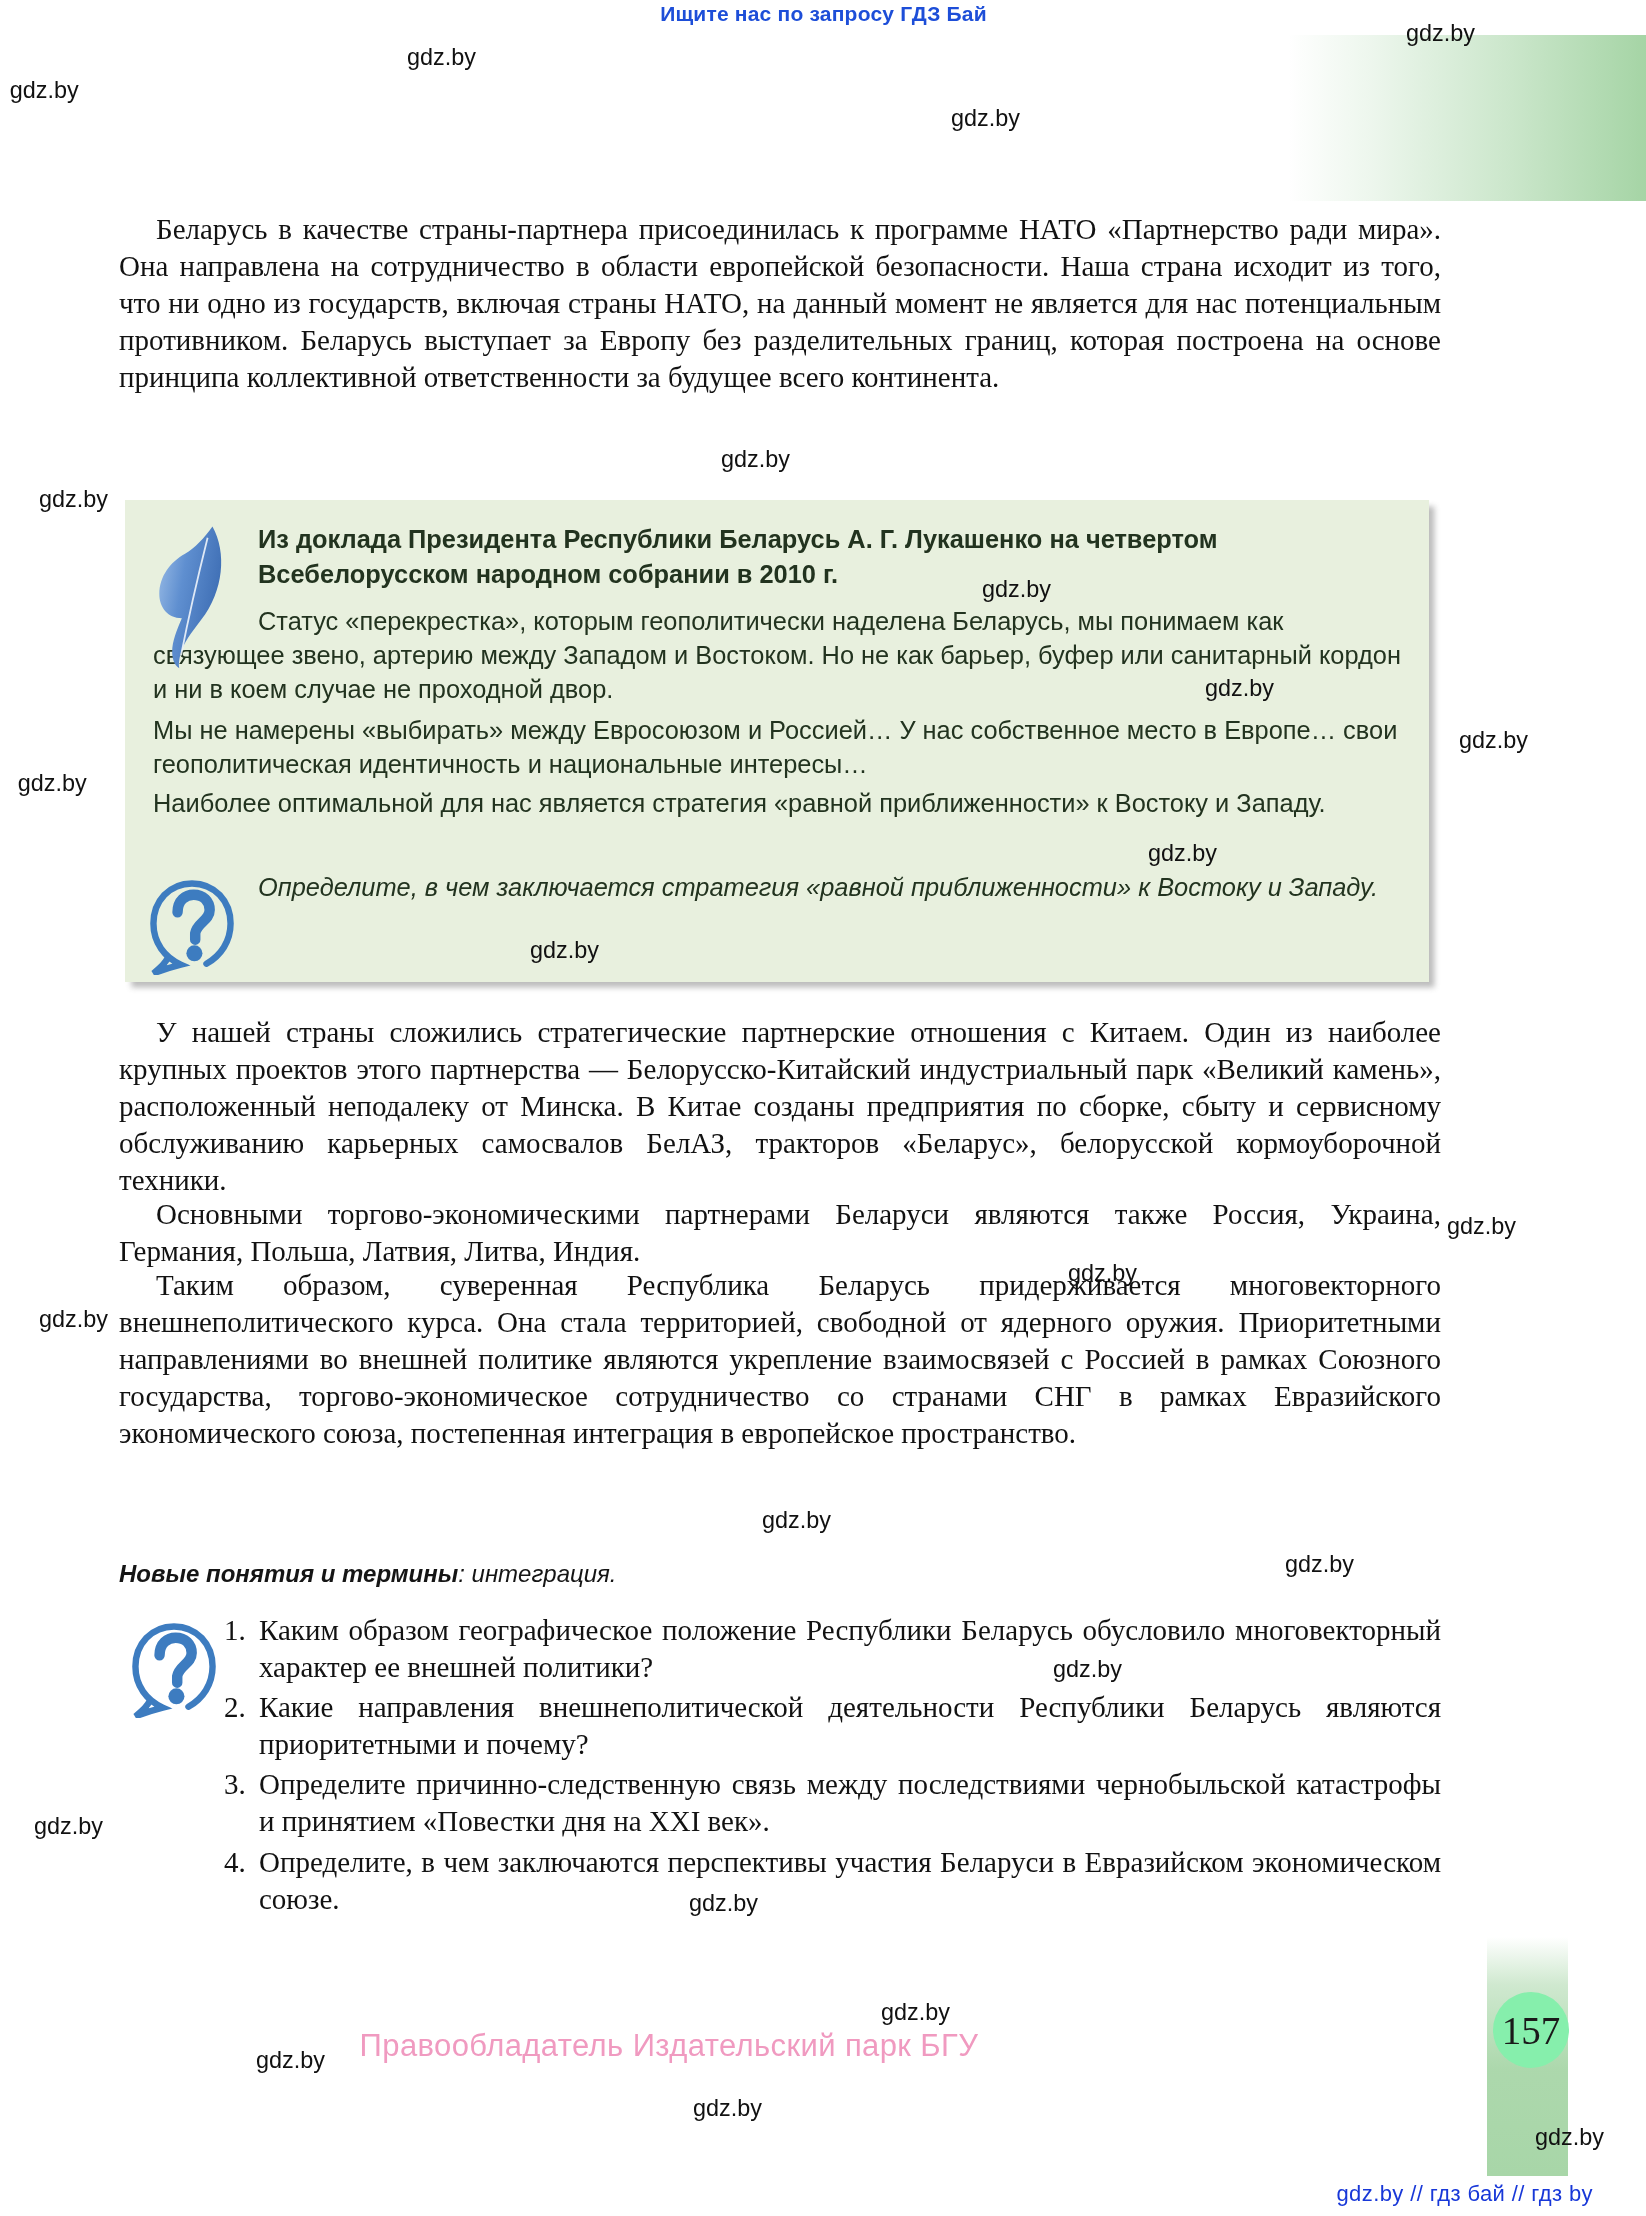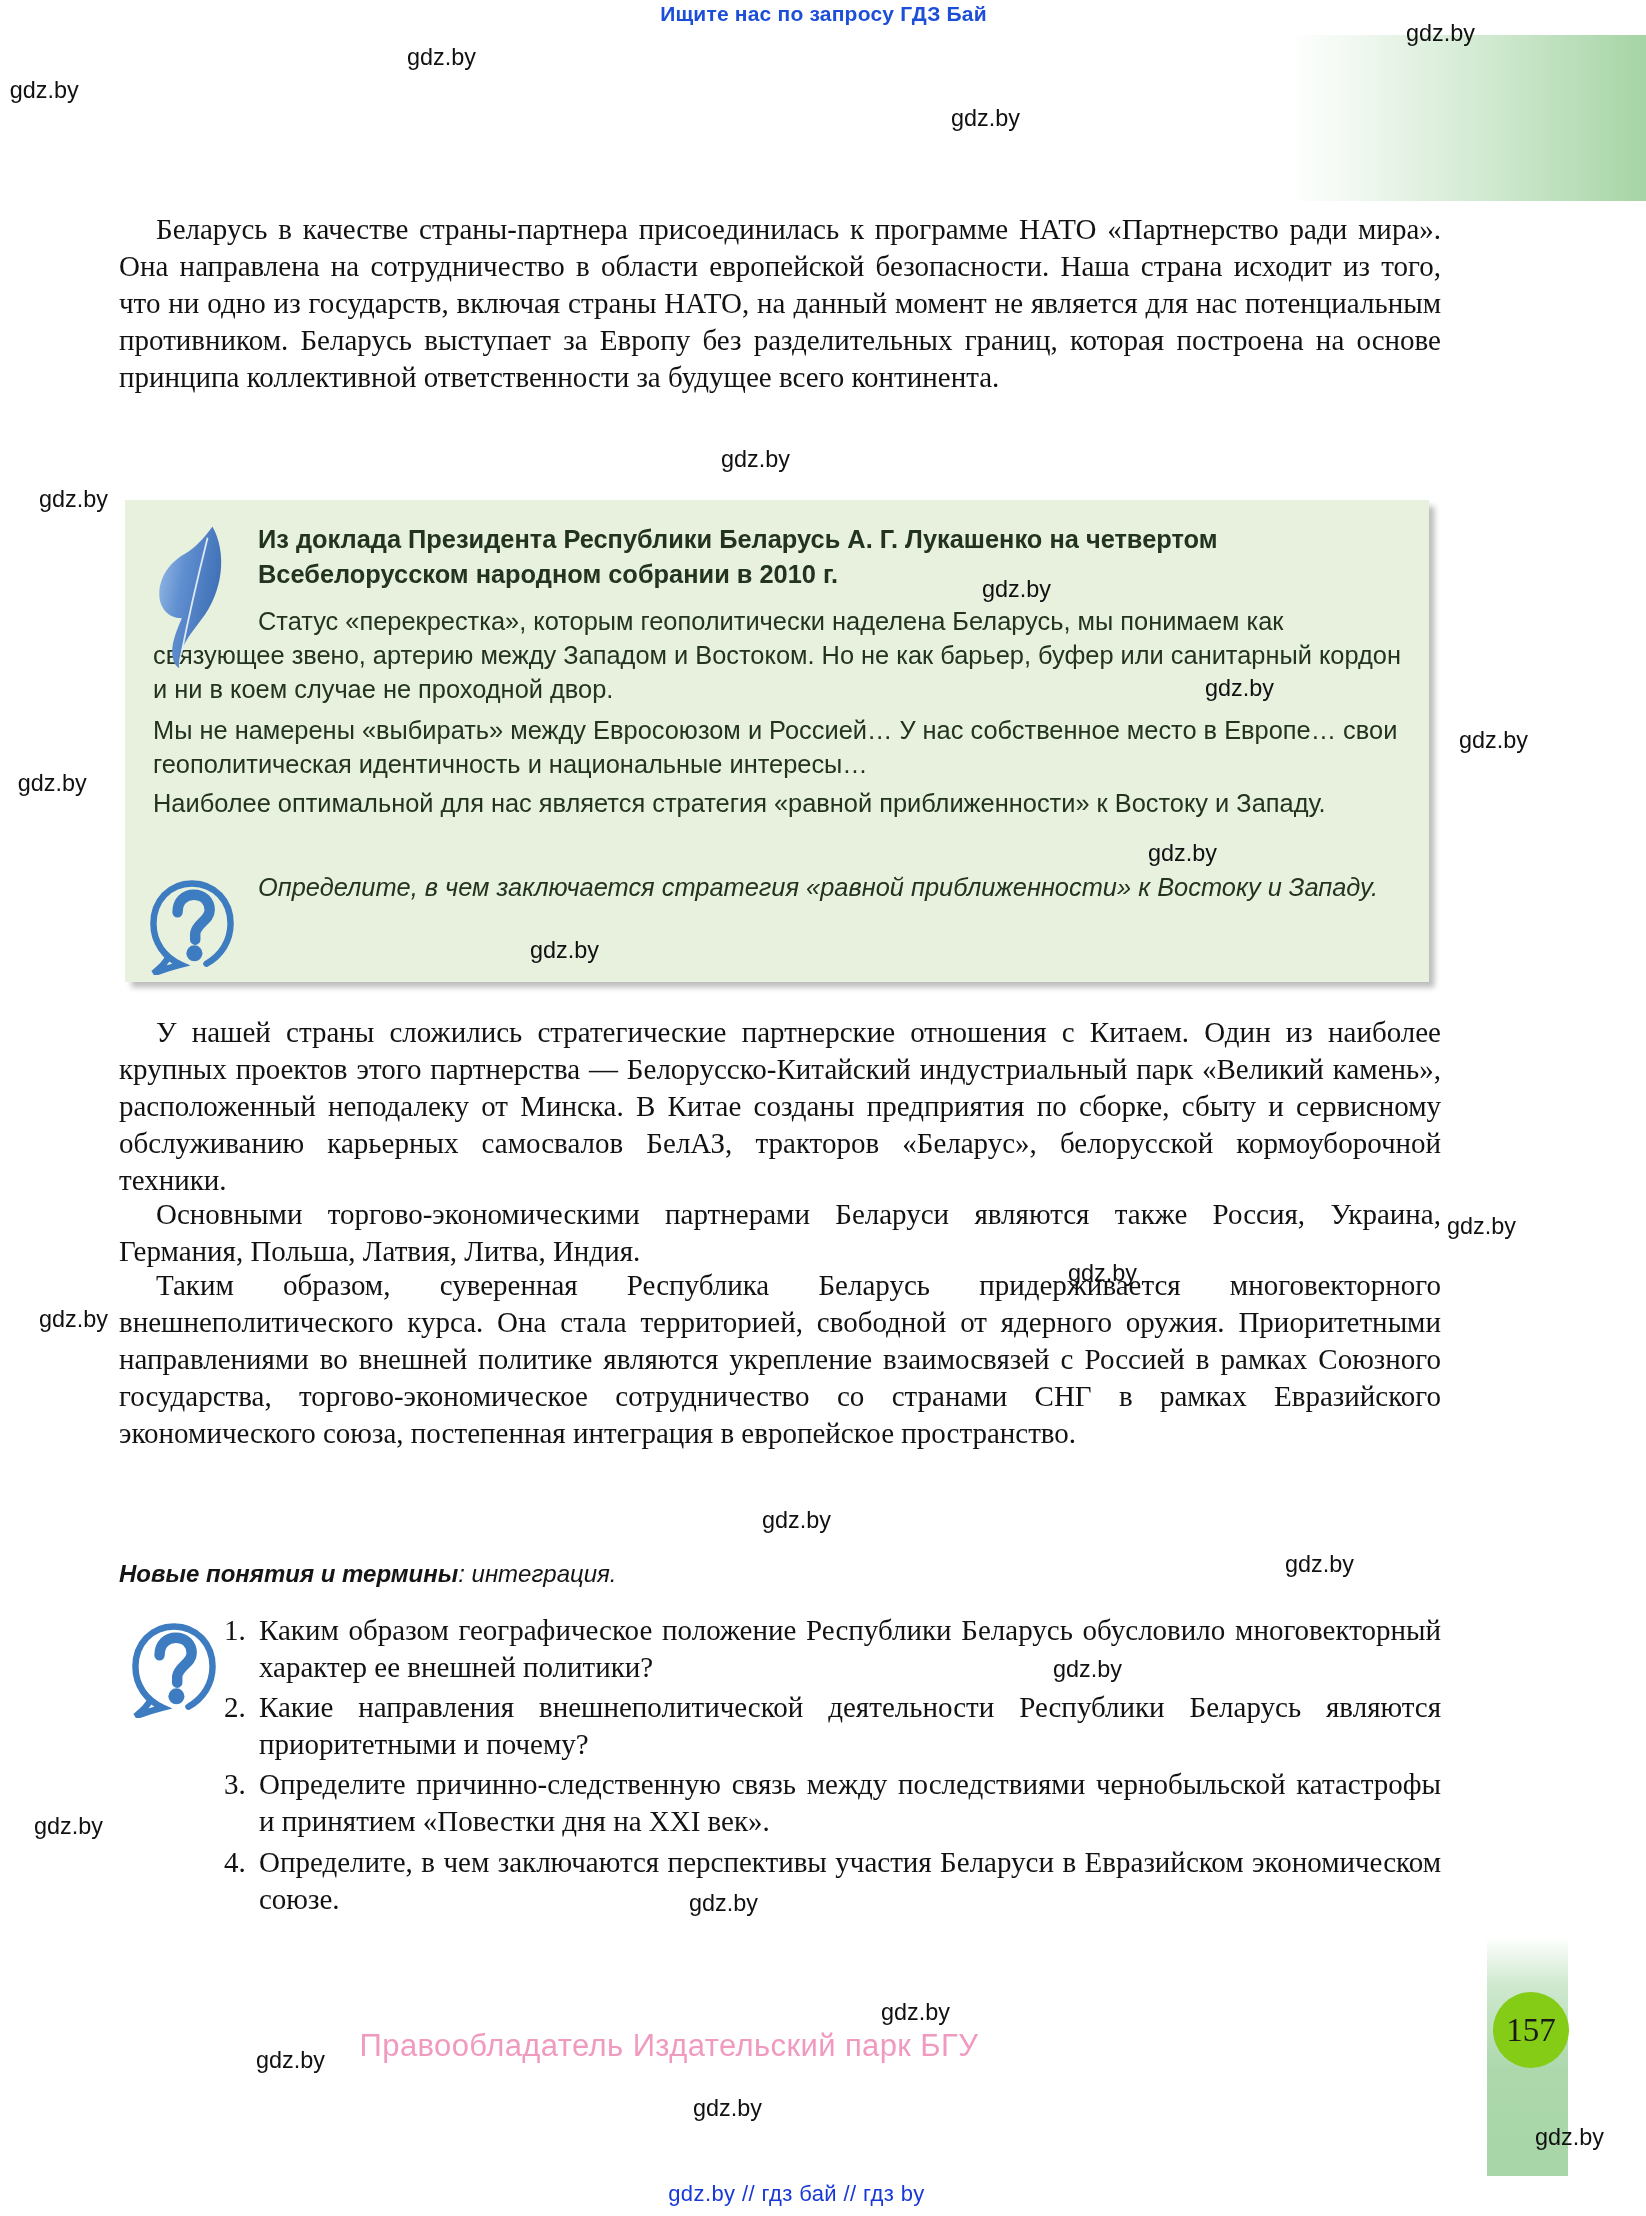--- a/index.html
+++ b/index.html
@@ -190,21 +190,21 @@
     font-family: "Liberation Sans", sans-serif;
     font-size: 31px;
     color: #f09ac0;
     letter-spacing: 0.4px;
   }
   .footer-links {
     position: absolute;
     left: 0;
     top: 2181px;
     width: 1593px;
-    text-align: center;
+    text-align: right;
     font-family: "Liberation Sans", sans-serif;
     font-size: 22px;
     color: #1838d8;
     letter-spacing: 0.4px;
   }
 
   
   .page-tab {
     position: absolute;
     left: 1487px;
@@ -213,26 +213,26 @@
     height: 239px;
     background: linear-gradient(to bottom, rgba(168,214,168,0) 0%, rgba(168,214,168,0.55) 20%, rgba(168,214,168,0.95) 55%, rgba(168,214,168,1) 100%);
   }
   .page-num-circle {
     position: absolute;
     left: 1493px;
     top: 1992px;
     width: 76px;
     height: 76px;
     border-radius: 50%;
-    background: #84cc16;
+    background: #86efac;
     display: flex;
     align-items: center;
     justify-content: center;
     font-family: "Liberation Serif", serif;
-    font-size: 33px;
+    font-size: 39px;
     color: #1a1a1a;
   }
 </style>
 </head>
 <body>
 
 <div class="promo-banner">Ищите нас по запросу ГДЗ Бай</div>
 
 <div class="top-green-bar"></div>
 

